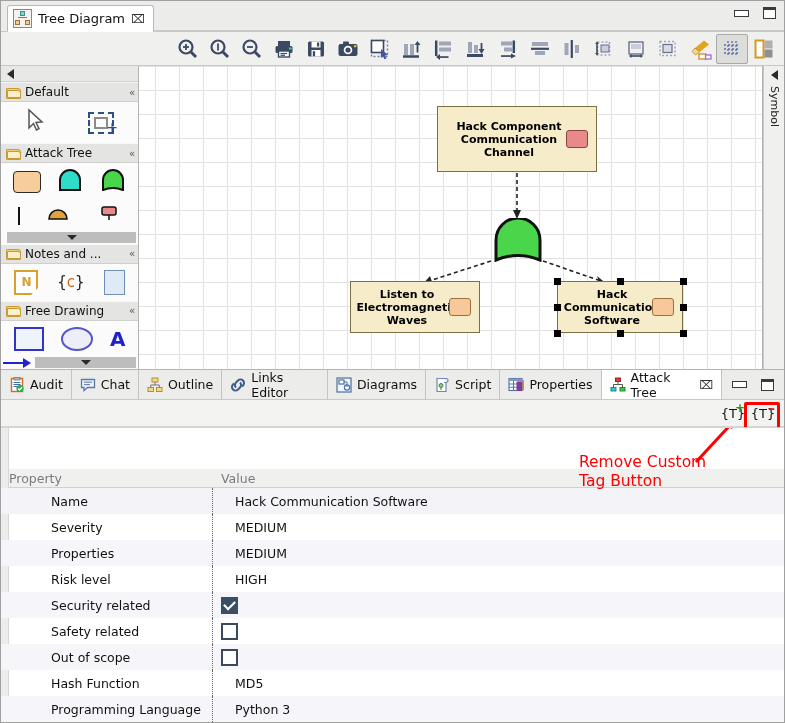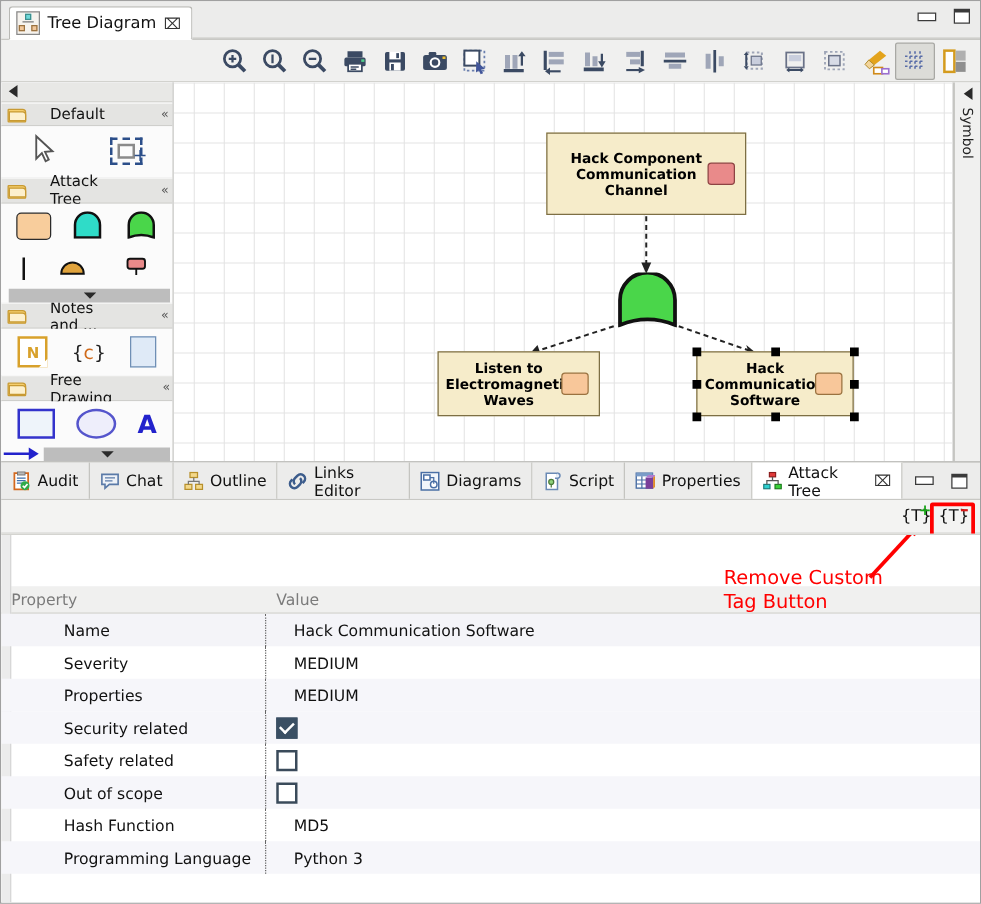--- a/index.html
+++ b/index.html
@@ -154,21 +154,21 @@
     border-bottom: 5px solid transparent;
     border-right: 7px solid #2a2a2a;
   }
   .pal-sec-head {
     height: 19px;
     background: #e4e4e2;
     border-top: 1px solid #f7f7f7;
     border-bottom: 1px solid #cfcfcc;
     display: flex;
     align-items: center;
-    gap: 20px;
+    gap: 5px;
     padding: 0 5px;
     font-size: 12px;
     color: #111;
   }
   .pal-sec-head .spacer { flex: 1; }
   .pal-sec-head .chev { color: #555; font-size: 10px; letter-spacing: -2px; }
   .folder {
     width: 14px; height: 11px;
     position: relative;
     flex: 0 0 auto;
@@ -982,20 +982,24 @@
       <span class="c2">Hack Communication Software</span>
     </div>
     <div class="trow">
       <span class="c1">Severity</span>
       <span class="c2">MEDIUM</span>
     </div>
     <div class="trow alt">
       <span class="c1">Properties</span>
       <span class="c2">MEDIUM</span>
     </div>
+    <div class="trow">
+      <span class="c1">Risk level</span>
+      <span class="c2">HIGH</span>
+    </div>
     <div class="trow alt">
       <span class="c1">Security related</span>
       <span class="c2">
         <span class="cb checked"></span>
       </span>
     </div>
     <div class="trow">
       <span class="c1">Safety related</span>
       <span class="c2">
         <span class="cb"></span>

